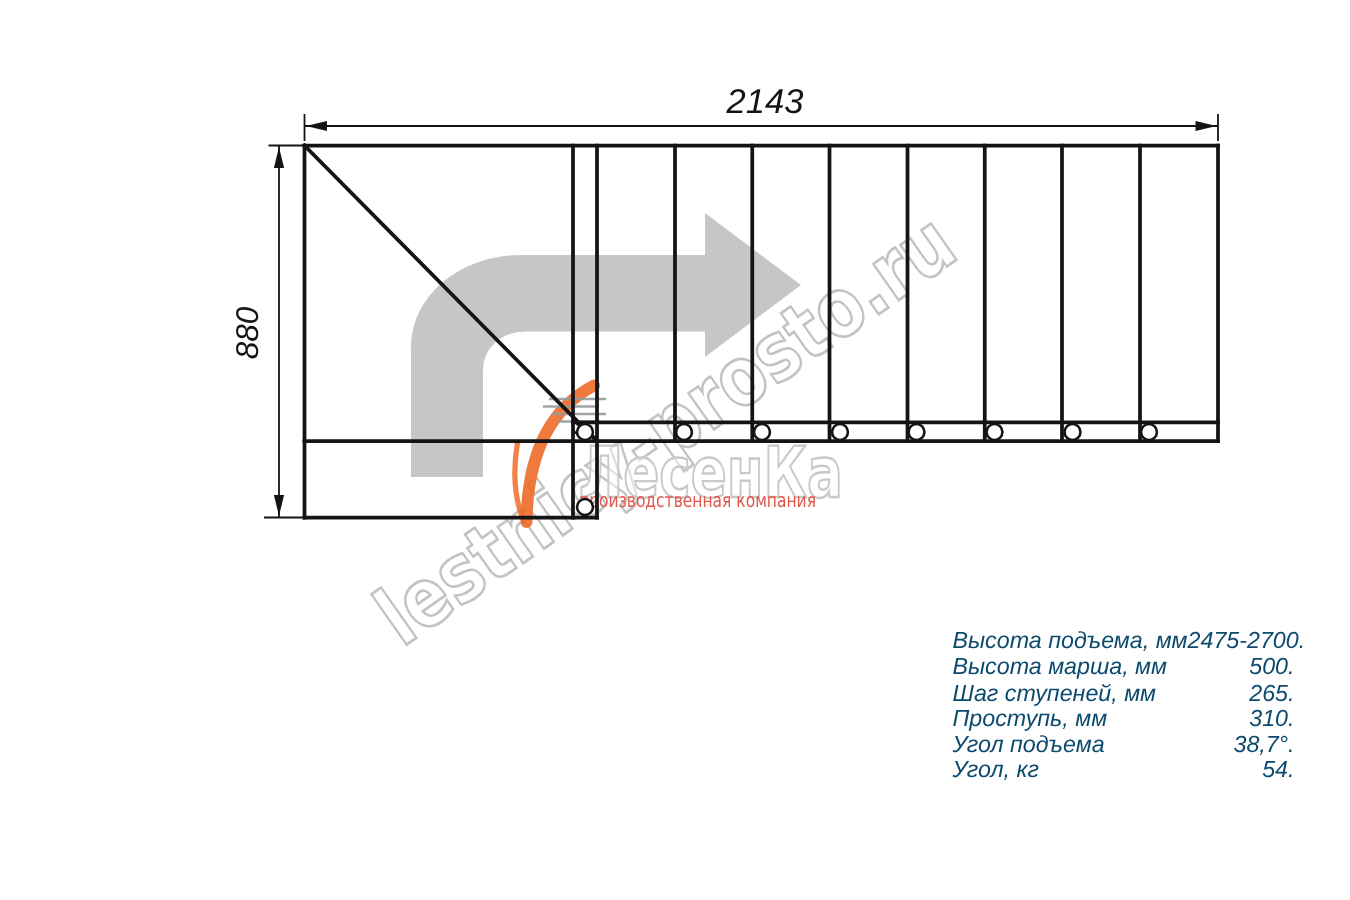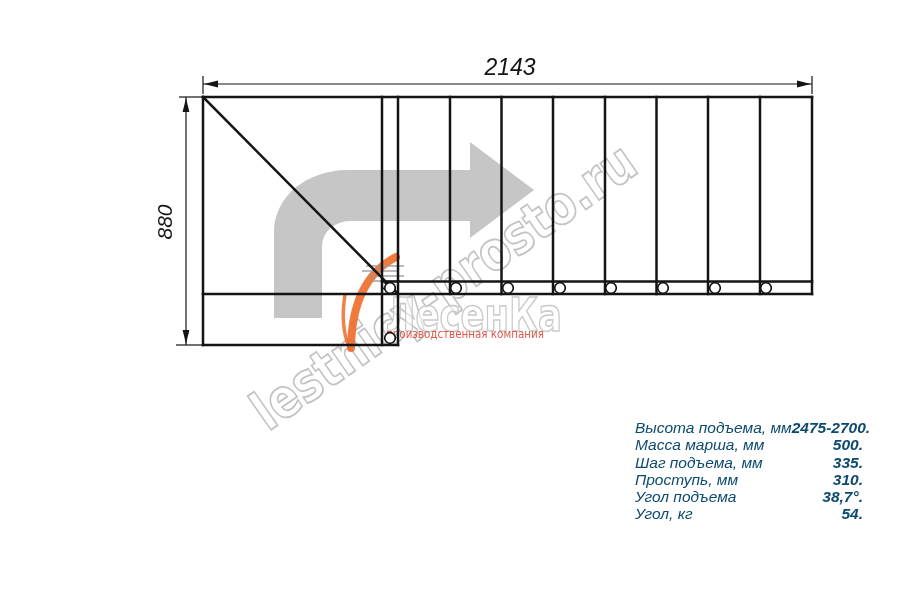--- a/index.html
+++ b/index.html
@@ -41,21 +41,20 @@
     line-height: 17.3px;
     margin-left: 20px;
   }
   .spec-row {
     display: flex;
     justify-content: space-between;
     white-space: nowrap;
   }
   .spec-row .v {
     text-align: left;
-    font-weight: bold;
   }
 </style>
 </head>
 <body>
 
 <div id="canvas-wrap">
 
   <svg class="plan" width="900" height="600" viewBox="0 0 900 600">
 
     <g>
@@ -156,26 +155,26 @@
       <text class="dim-text" font-size="21" text-anchor="middle" transform="translate(172 222) rotate(-90)">880</text>
     </g>
   </svg>
 
   <div class="spec-table">
     <div class="spec-row">
       <span class="l">Высота подъема, мм</span>
       <span class="v">2475-2700.</span>
     </div>
     <div class="spec-row">
-      <span class="l">Масса марша, мм</span>
+      <span class="l">Высота марша, мм</span>
       <span class="v">500.</span>
     </div>
     <div class="spec-row">
-      <span class="l">Шаг подъема, мм</span>
-      <span class="v">335.</span>
+      <span class="l">Шаг ступеней, мм</span>
+      <span class="v">265.</span>
     </div>
     <div class="spec-row">
       <span class="l">Проступь, мм</span>
       <span class="v">310.</span>
     </div>
     <div class="spec-row">
       <span class="l">Угол подъема</span>
       <span class="v">38,7°.</span>
     </div>
     <div class="spec-row">

